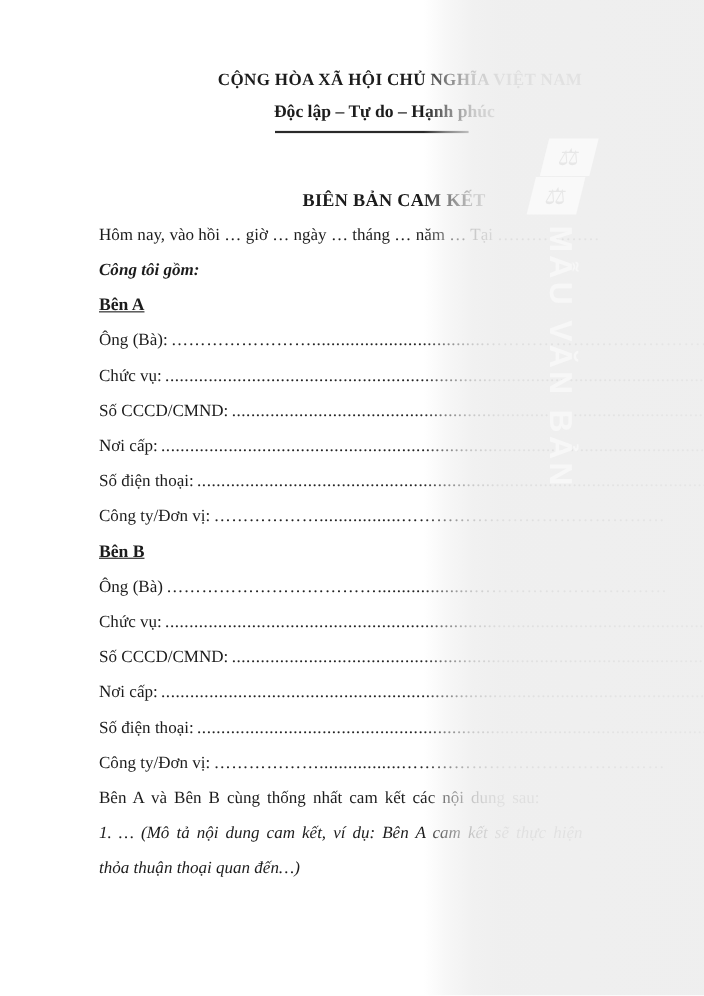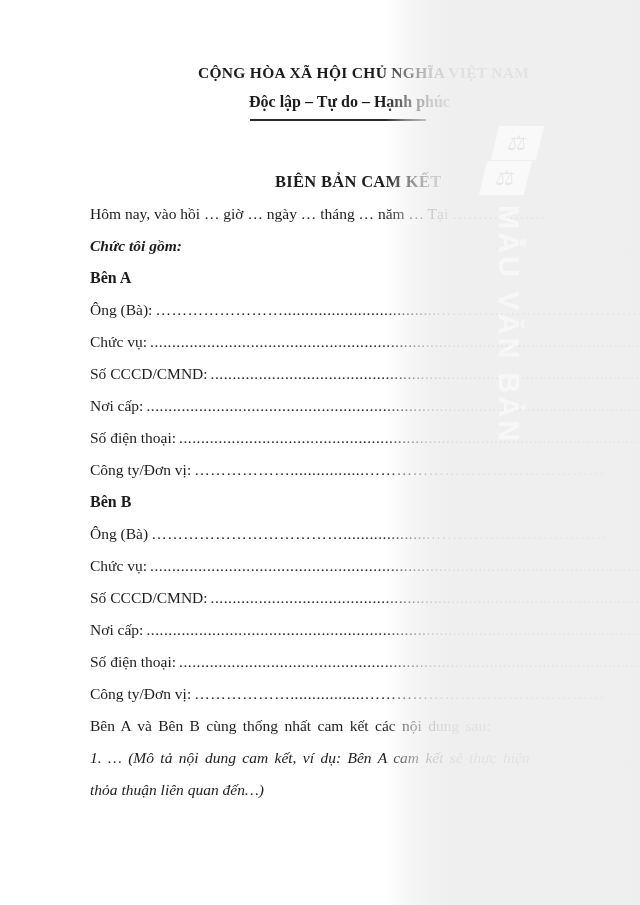--- a/index.html
+++ b/index.html
@@ -23,21 +23,21 @@
   .hline2{
     margin-left:249px;height:30px;line-height:26px;
     font-weight:bold;font-size:16px;white-space:nowrap;
   }
   .rule{margin-left:250px;width:176px;height:0;border-top:2px solid #2a2a2a;}
   .title{
     margin:45px 0 0 275px;height:32px;line-height:32px;
     font-weight:bold;font-size:16.5px;letter-spacing:.3px;white-space:nowrap;
   }
   .bolditalic{font-weight:bold;font-style:italic;}
-  .bold{font-weight:bold;font-size:16px;}
+  .bold{font-weight:bold;font-size:16px;text-decoration:underline;}
   .italic{font-style:italic;}
   .just{word-spacing:2.5px;}
   .field .dots{letter-spacing:.5px;color:#222;}
   .field .lbl{margin-right:3px;}
 
   
   .overlay{
     position:absolute;top:0;left:385px;width:255px;height:905px;z-index:2;
     background:linear-gradient(to right,
       rgba(238,238,238,0) 0px,
@@ -76,21 +76,21 @@
   <div class="doc">
 
     <div class="hline1">CỘNG HÒA XÃ HỘI CHỦ NGHĨA VIỆT NAM</div>
     <div class="hline2">Độc lập – Tự do – Hạnh phúc</div>
     <div class="rule"></div>
 
     <div class="title">BIÊN BẢN CAM KẾT</div>
 
     <div class="line">Hôm nay, vào hồi … giờ … ngày … tháng … năm … Tại ………………</div>
 
-    <div class="line bolditalic">Chức tôi gồm:</div>
+    <div class="line bolditalic">Công tôi gồm:</div>
 
     <div class="line bold">Bên A</div>
 
     <div class="line field">
       <span class="lbl">Ông (Bà):</span><span class="dots">……………………....................................……………….…………………</span>
     </div>
     <div class="line field">
       <span class="lbl">Chức vụ:</span><span class="dots">.........................................................................................................................................................</span>
     </div>
     <div class="line field">
@@ -123,21 +123,21 @@
     <div class="line field">
       <span class="lbl">Số điện thoại:</span><span class="dots">............................................................................................................................................</span>
     </div>
     <div class="line field">
       <span class="lbl">Công ty/Đơn vị:</span><span class="dots">……………….................………………………………………</span>
     </div>
 
     <div class="line just">Bên A và Bên B cùng thống nhất cam kết các nội dung sau:</div>
 
     <div class="line italic just">1. … (Mô tả nội dung cam kết, ví dụ: Bên A cam kết sẽ thực hiện</div>
-    <div class="line italic">thỏa thuận liên quan đến…)</div>
+    <div class="line italic">thỏa thuận thoại quan đến…)</div>
 
   </div>
 
   <div class="overlay"></div>
 
   <div class="wm-logo">
     <span class="lblock lb1">
         <span>⚖</span>
       </span>
     <span class="lblock lb2">

